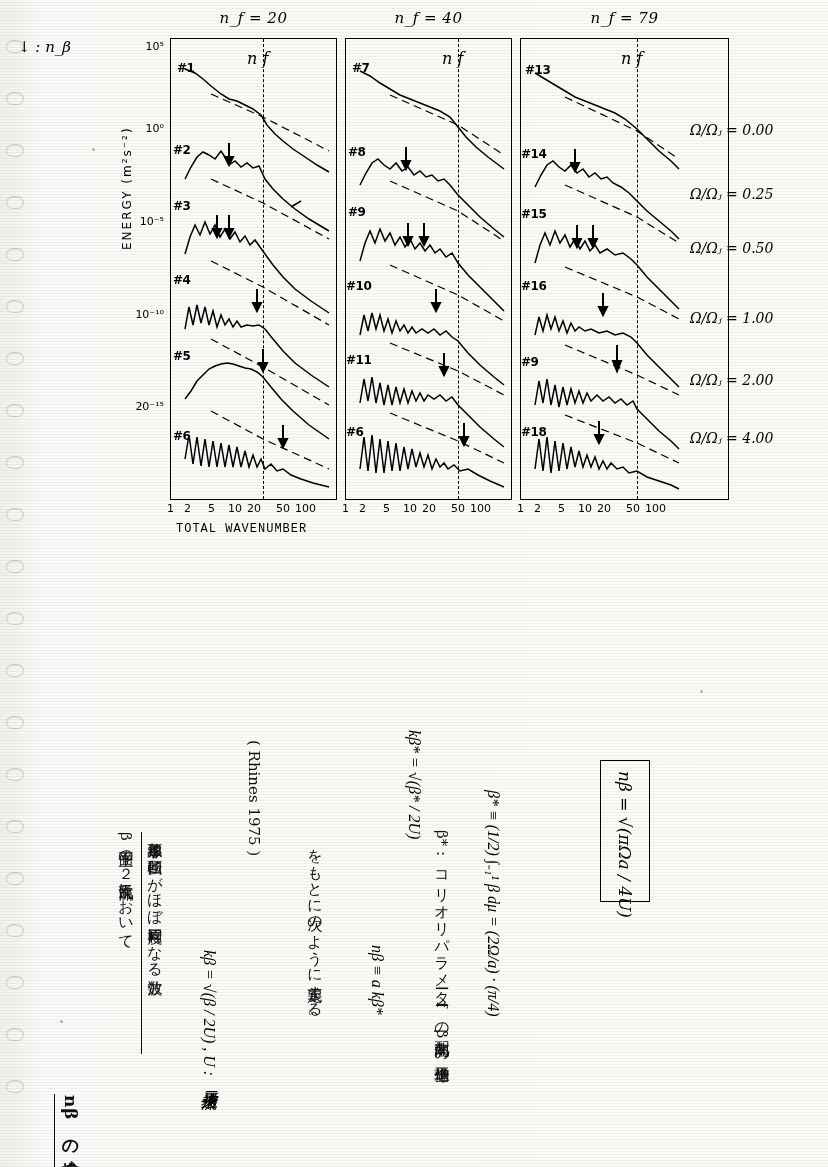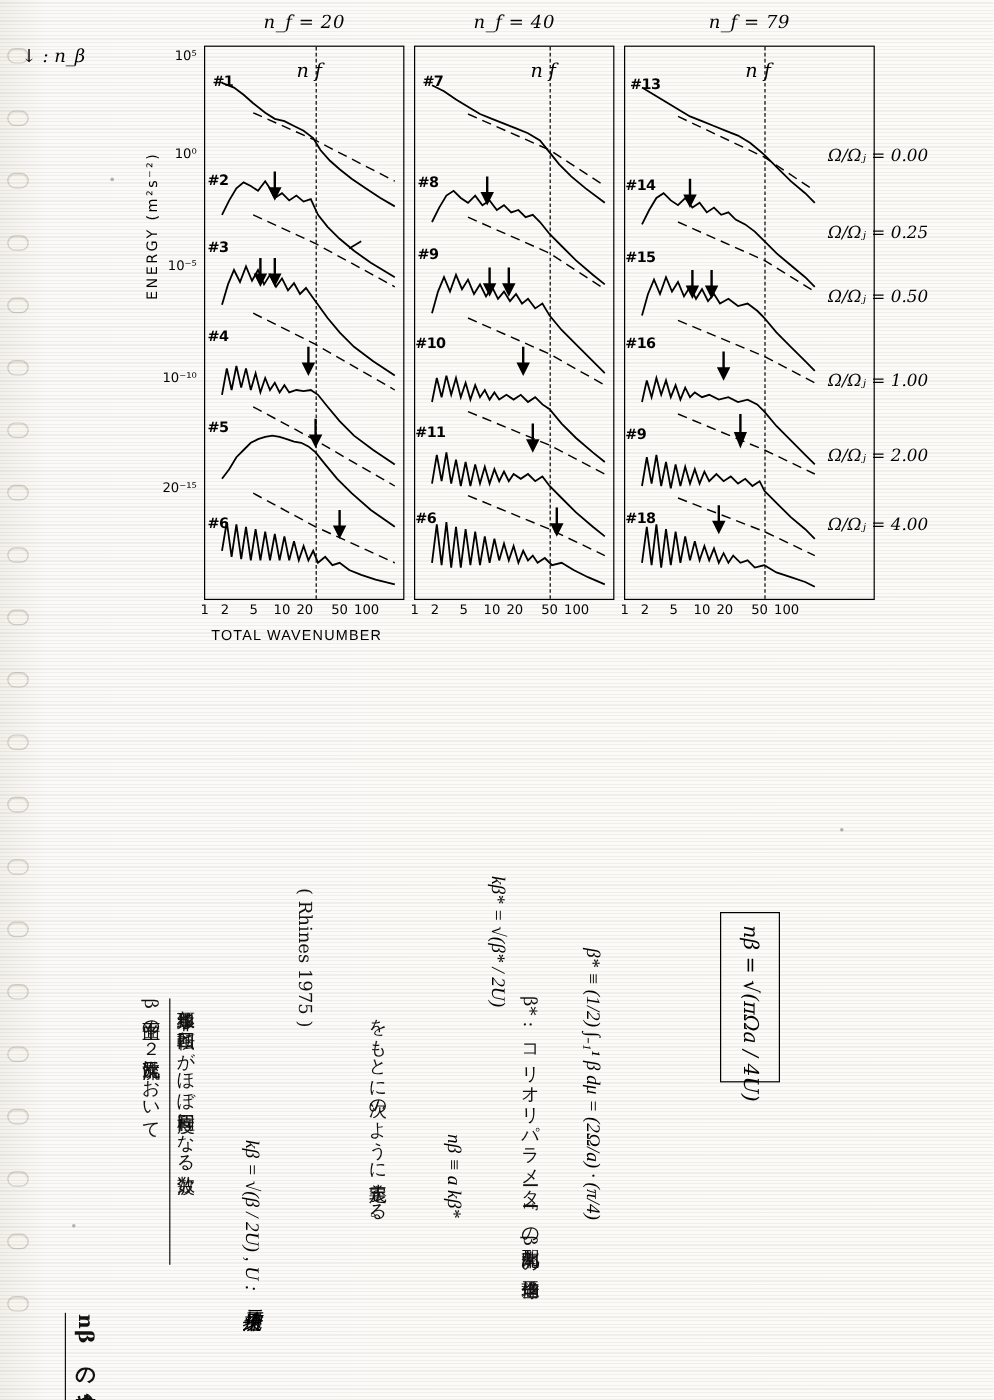--- a/index.html
+++ b/index.html
@@ -55,21 +55,21 @@
   }
   .ytitle{
     position:absolute;left:120px;top:250px;font-size:12px;
     font-family:"DejaVu Sans",sans-serif;letter-spacing:2px;
     transform:rotate(-90deg);transform-origin:left top;white-space:nowrap;
   }
   .xtick{
     position:absolute;font-size:11px;font-family:"DejaVu Sans",sans-serif;
   }
   .xtitle{
-    position:absolute;font-size:12px;font-family:Liberation Sans, sans-serif;
+    position:absolute;font-size:12px;font-family:Liberation Mono, monospace;
     letter-spacing:1px;white-space:nowrap;
   }
   .omega{
     position:absolute;left:690px;font-size:14px;font-style:italic;
     font-family:"DejaVu Serif",serif;white-space:nowrap;
   }
   .nbeta-note{
     position:absolute;left:18px;top:38px;font-size:15px;font-style:italic;
     font-family:"DejaVu Serif",serif;
   }

